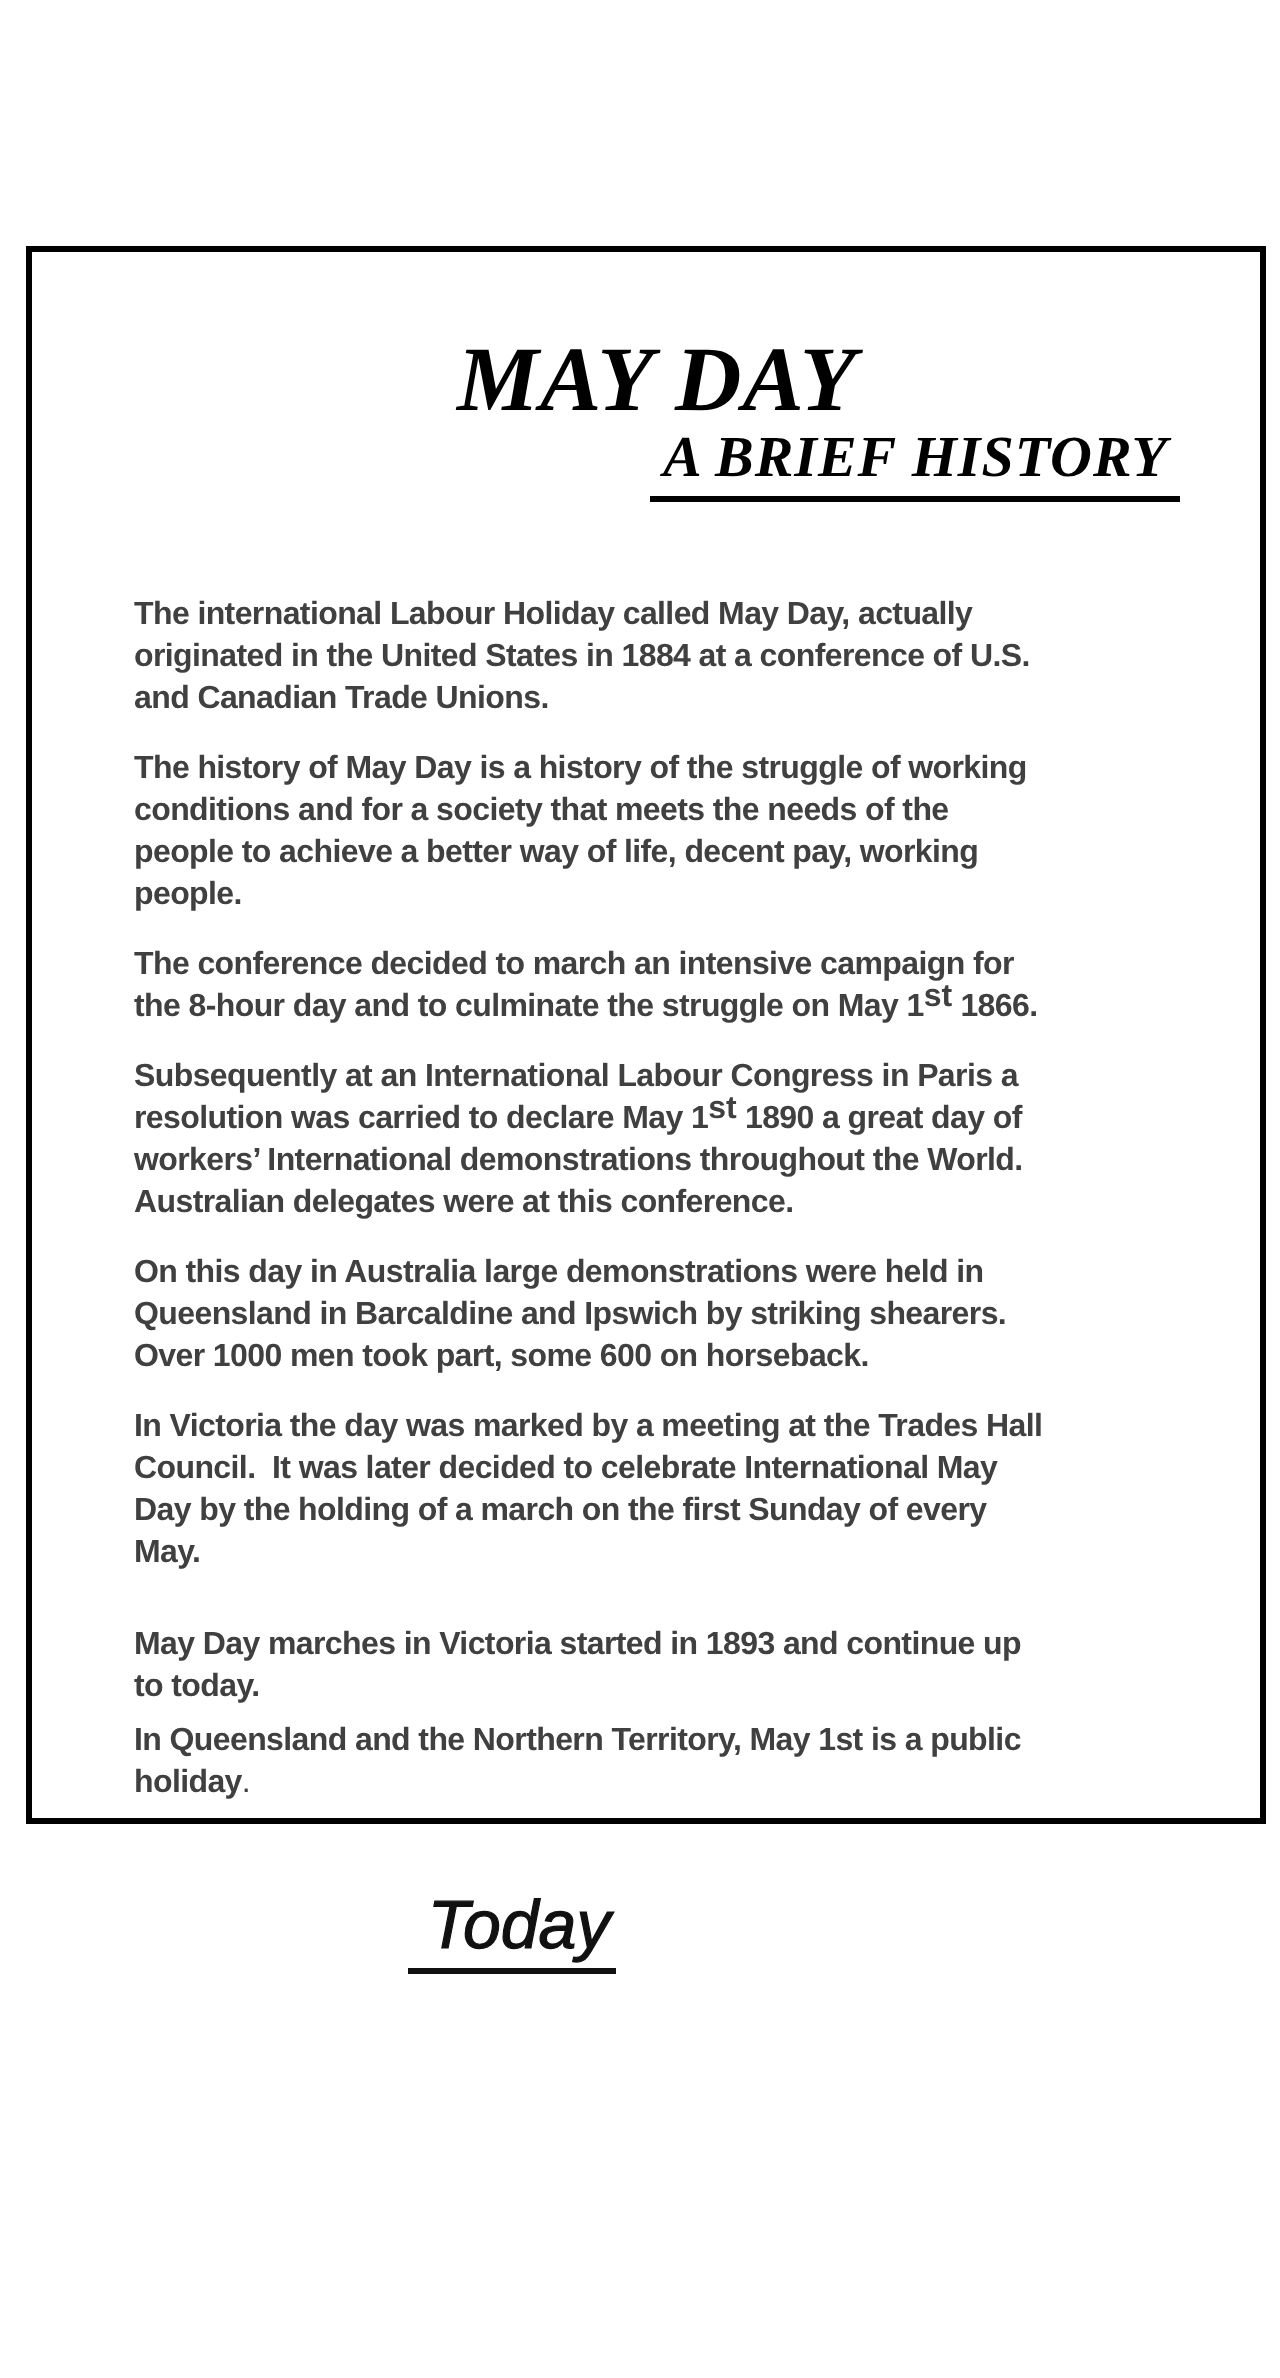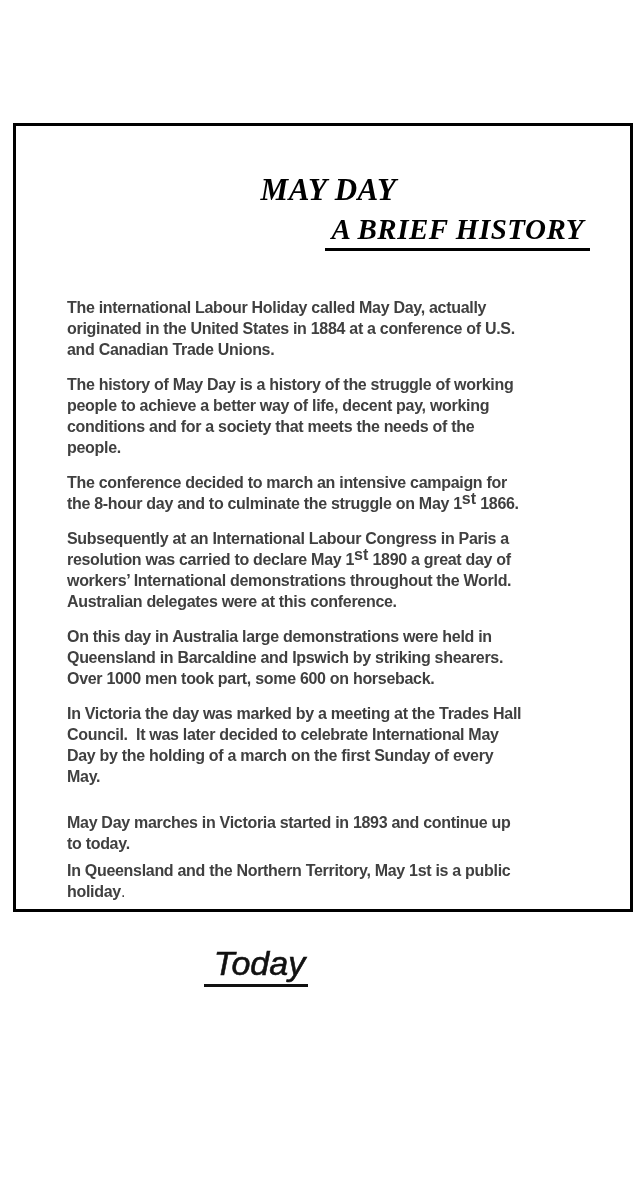--- a/index.html
+++ b/index.html
@@ -27,21 +27,21 @@
     box-sizing: border-box;
     padding: 42px 40px 0 51px;
     overflow: hidden;
     background: #ffffff;
   }
   .doc-title {
     text-align: center;
     font-family: "Liberation Serif", serif;
     font-style: italic;
     font-weight: bold;
-    font-size: 31px;
+    font-size: 46px;
     line-height: 44px;
     color: #000000;
     letter-spacing: 0.5px;
   }
   .doc-subtitle-row {
     text-align: right;
     margin-top: 2px;
   }
   .doc-subtitle {
     display: inline-block;
@@ -123,22 +123,22 @@
       <span class="doc-subtitle">A BRIEF HISTORY</span>
     </div>
     <div class="paragraphs" id="paragraphs">
         <div class="para">
           <div class="pline">The international Labour Holiday called May Day, actually</div>
           <div class="pline">originated in the United States in 1884 at a conference of U.S.</div>
           <div class="pline">and Canadian Trade Unions.</div>
         </div>
         <div class="para">
           <div class="pline">The history of May Day is a history of the struggle of working</div>
+          <div class="pline">conditions and for a society that meets the needs of the</div>
           <div class="pline">people to achieve a better way of life, decent pay, working</div>
-          <div class="pline">conditions and for a society that meets the needs of the</div>
           <div class="pline">people.</div>
         </div>
         <div class="para">
           <div class="pline">The conference decided to march an intensive campaign for</div>
           <div class="pline">the 8-hour day and to culminate the struggle on May 1<span class="sup">st</span> 1866.</div>
         </div>
         <div class="para">
           <div class="pline">Subsequently at an International Labour Congress in Paris a</div>
           <div class="pline">resolution was carried to declare May 1<span class="sup">st</span> 1890 a great day of</div>
           <div class="pline">workers’ International demonstrations throughout the World.</div>

